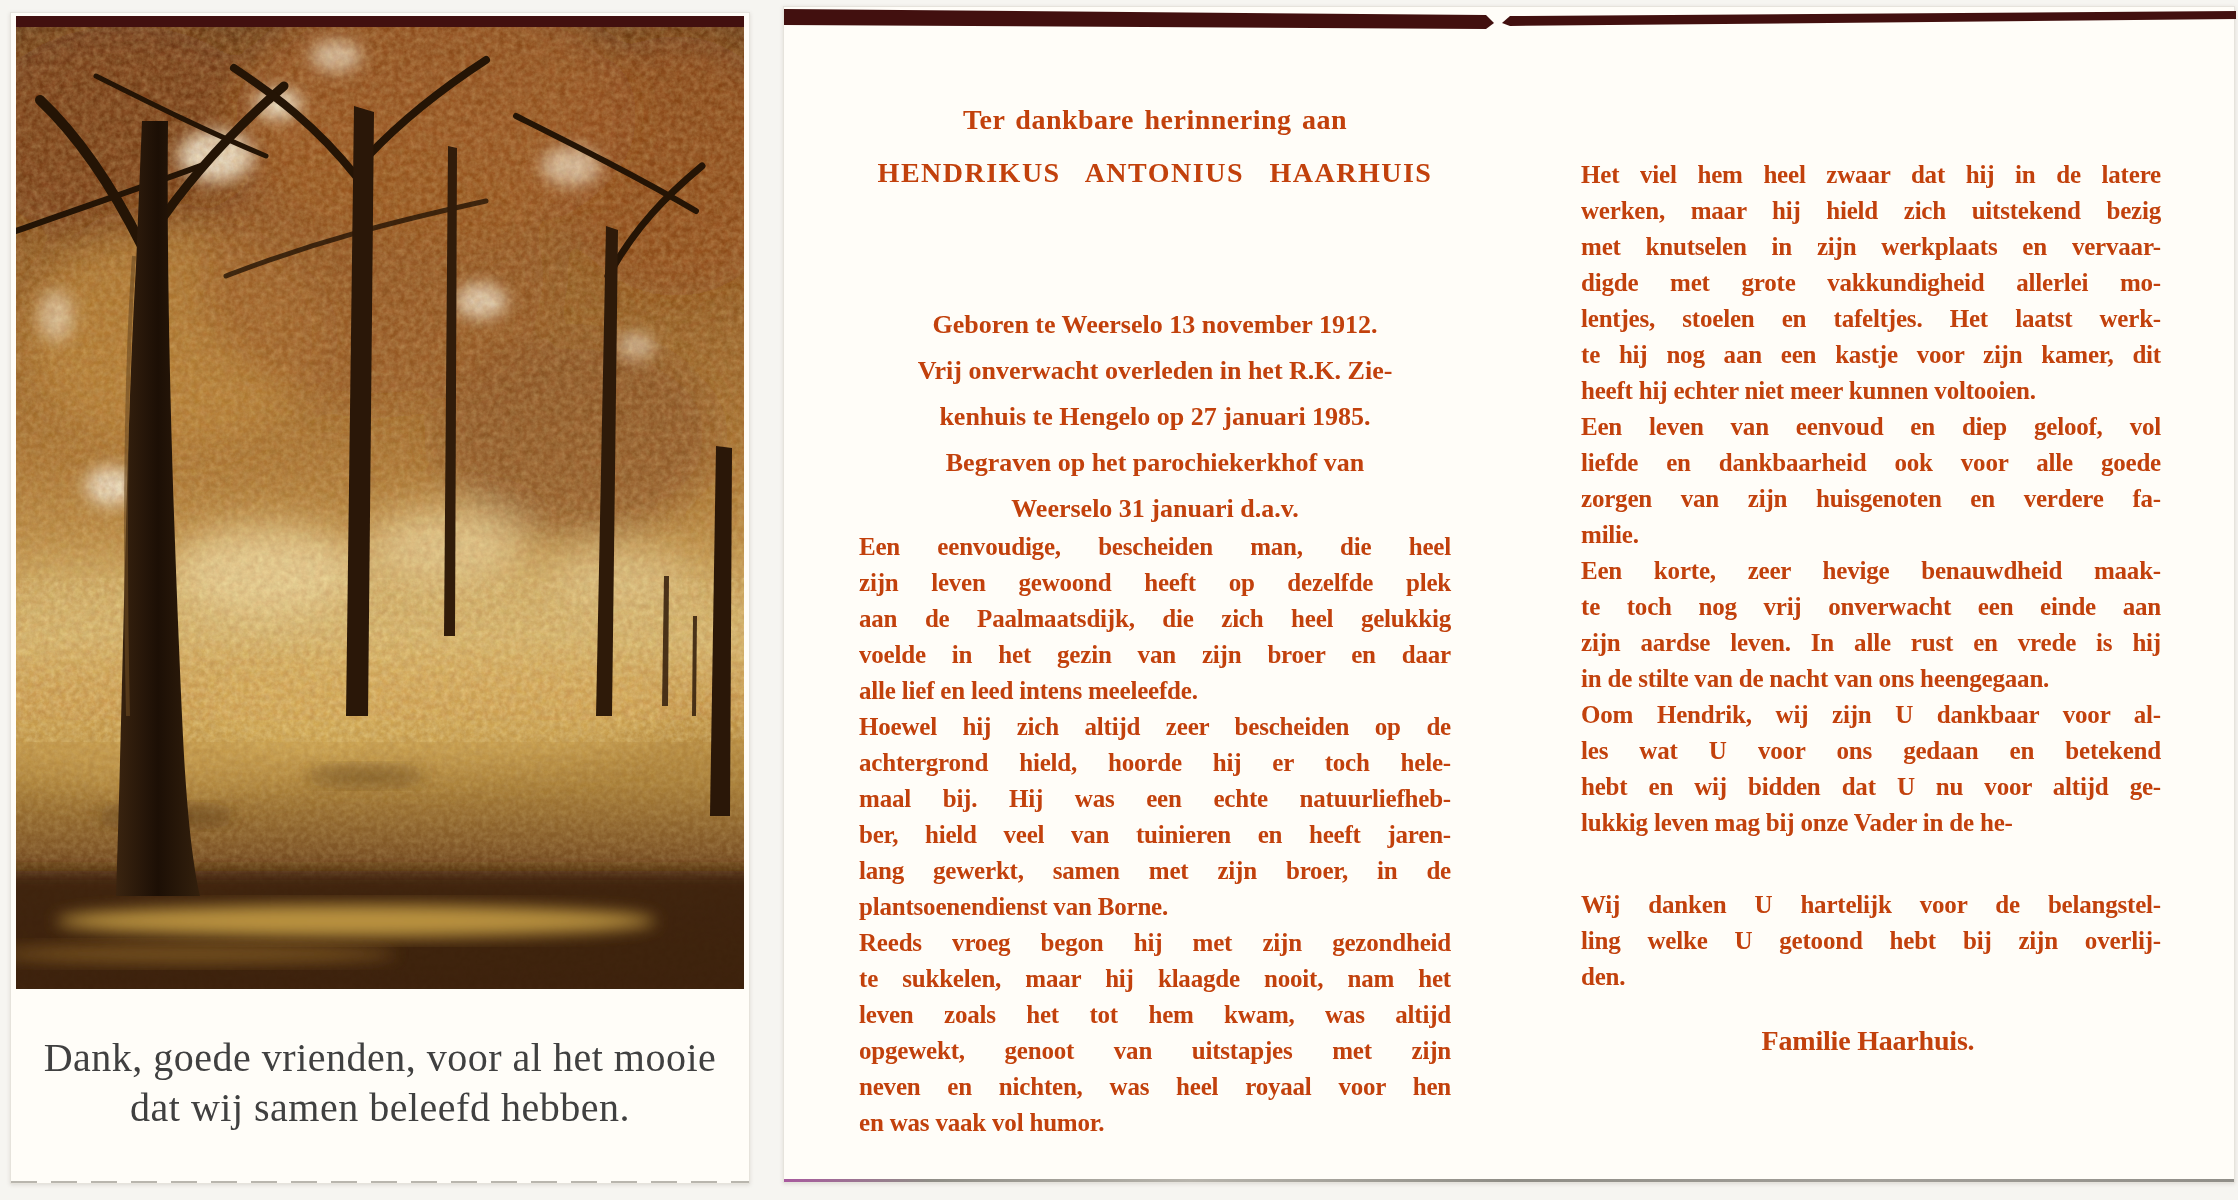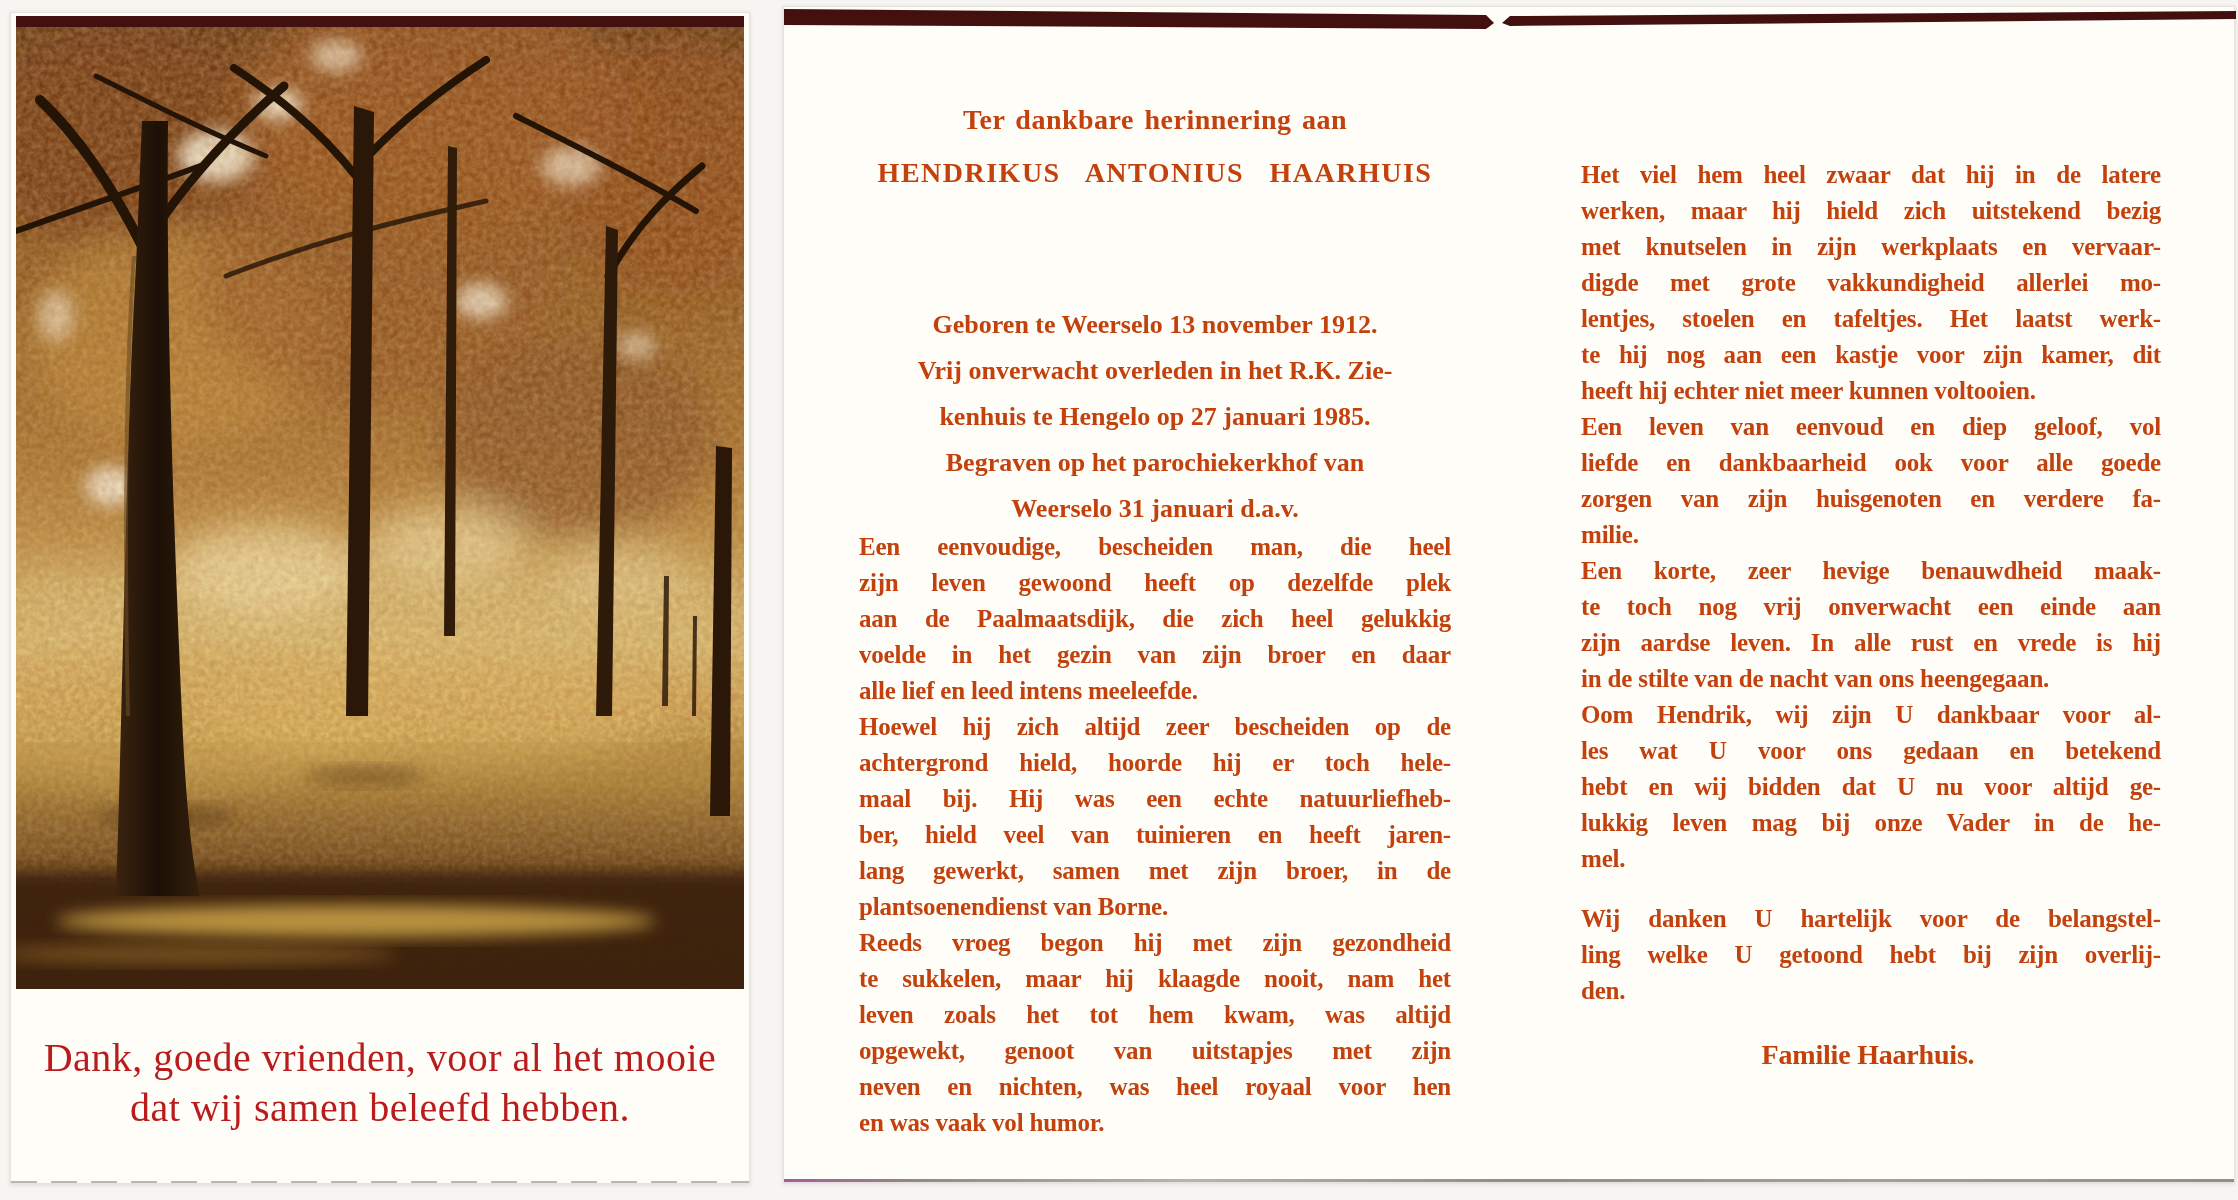--- a/index.html
+++ b/index.html
@@ -7,21 +7,21 @@
         font-family:"Liberation Serif", serif;}
   .card{position:absolute;background:#fffdf8;border:1px solid #e6e3dc;
         box-shadow:0 1px 4px rgba(70,55,40,.14);box-sizing:border-box;}
   .left-card{left:10px;top:12px;width:740px;height:1172px;}
   .right-card{left:783px;top:6px;width:1452px;height:1177px;}
 
   .photo-wrap{position:absolute;left:5px;top:3px;width:728px;height:973px;overflow:hidden;}
   .photo-wrap svg{display:block;width:100%;height:100%;}
 
   .caption{position:absolute;left:0;top:1020px;width:100%;
-           font-size:40px;line-height:50px;font-weight:400;color:#b91c1c;letter-spacing:.5px;}
+           font-size:40px;line-height:50px;font-weight:400;color:#404040;letter-spacing:.5px;}
   .caption .tline{text-align:center;}
 
   .top-edge{position:absolute;left:0;top:0;width:1452px;height:30px;}
   .bottom-edge{position:absolute;left:0;bottom:0;height:3px;width:100%;
     background:linear-gradient(90deg,#a85a9e 0%,#8f8d86 10%,#b7b4ac 28%,#8f8d86 50%,#a3a09a 75%,#908e88 100%);}
   .bottom-edge-left{position:absolute;left:0;bottom:0;height:2px;width:100%;
     background:repeating-linear-gradient(90deg,#b9b6ae 0 26px,transparent 26px 40px);}
 
   .col{position:absolute;top:0;height:100%;color:#c2410c;font-weight:700;}
   .col-mid{left:75px;width:592px;}
@@ -33,21 +33,21 @@
               font-size:28px;letter-spacing:1.5px;word-spacing:17px;}
   .vitals{position:absolute;top:290px;width:100%;font-size:26px;line-height:37px;}
   .vitals .tline{text-align:center;margin-top:9px;}
 
   .bodyflow{position:absolute;width:100%;font-size:25px;line-height:36px;letter-spacing:-0.2px;}
   .flow-mid{top:522px;}
   .flow-right{top:150px;}
   .para{margin:0;}
   .body-text .tline{text-align:justify;text-align-last:justify;}
   .body-text .tline:last-child{text-align-last:left;}
-  .closing{margin-top:24px;}
+  .closing{margin-top:46px;}
   .signature{margin-top:28px;text-align:center;padding-right:6px;font-size:28px;}
 </style>
 </head>
 <body>
 
 <div class="scan">
 
   <section class="card left-card">
     <div class="photo-wrap">
       <svg viewBox="0 0 728 973" preserveAspectRatio="none">
@@ -225,21 +225,20 @@
             <div class="tline">Een korte, zeer hevige benauwdheid maak-</div>
             <div class="tline">te toch nog vrij onverwacht een einde aan</div>
             <div class="tline">zijn aardse leven. In alle rust en vrede is hij</div>
             <div class="tline">in de stilte van de nacht van ons heengegaan.</div>
           </div>
         <div class="para body-text">
             <div class="tline">Oom Hendrik, wij zijn U dankbaar voor al-</div>
             <div class="tline">les wat U voor ons gedaan en betekend</div>
             <div class="tline">hebt en wij bidden dat U nu voor altijd ge-</div>
             <div class="tline">lukkig leven mag bij onze Vader in de he-</div>
-            <div class="tline">mel.</div>
           </div>
         <div class="para body-text closing">
             <div class="tline">Wij danken U hartelijk voor de belangstel-</div>
             <div class="tline">ling welke U getoond hebt bij zijn overlij-</div>
             <div class="tline">den.</div>
           </div>
         <div class="signature">Familie Haarhuis.</div>
       </div>
     </div>
 

